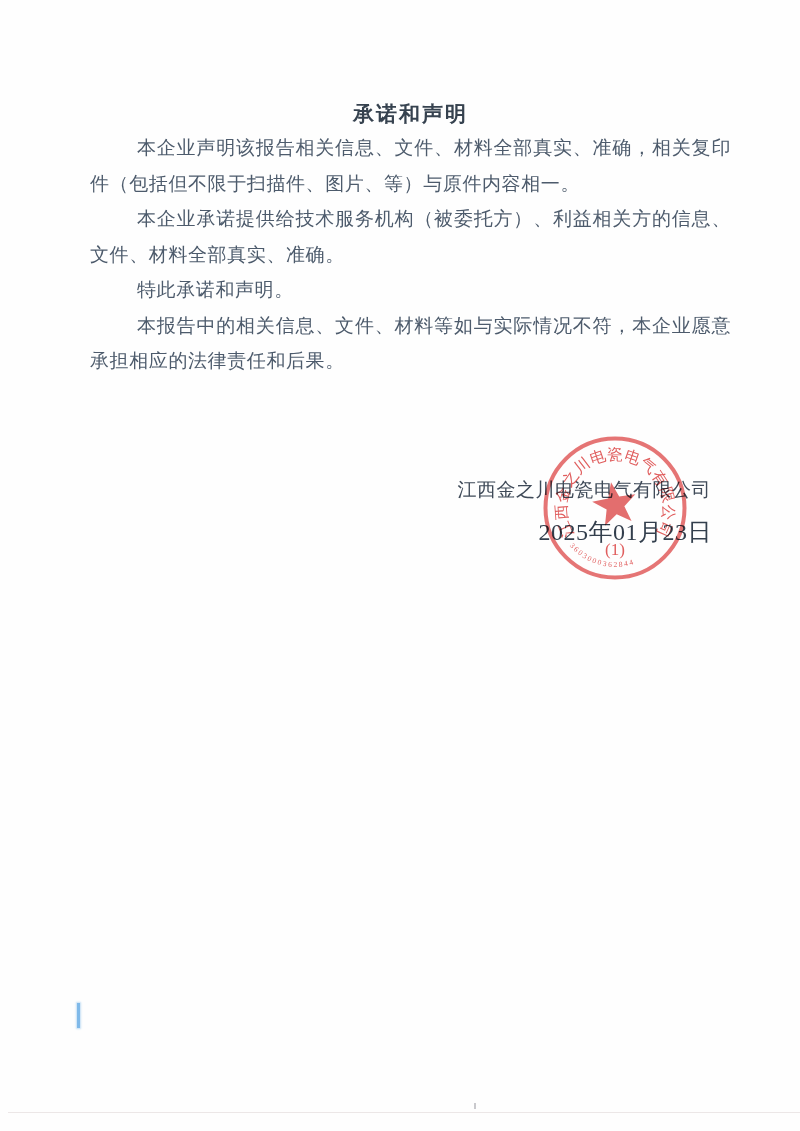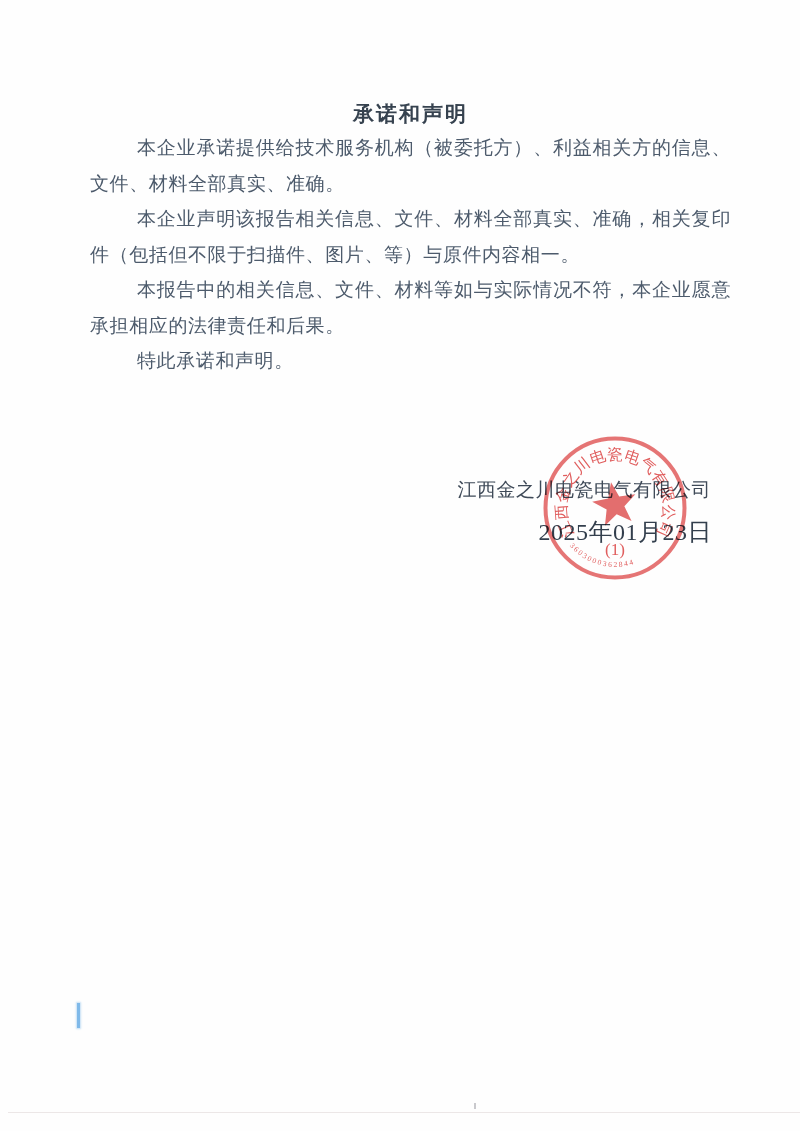--- a/index.html
+++ b/index.html
@@ -99,24 +99,24 @@
   }
 </style>
 </head>
 <body>
 
 <div class="page">
 
   <h1 class="doc-title">承诺和声明</h1>
 
   <div class="body-text">
+    <p>本企业声明该报告相关信息、文件、材料全部真实、准确，相关复印件（包括但不限于扫描件、图片、等）与原件内容相一。</p>
     <p>本企业承诺提供给技术服务机构（被委托方）、利益相关方的信息、文件、材料全部真实、准确。</p>
-    <p>本企业声明该报告相关信息、文件、材料全部真实、准确，相关复印件（包括但不限于扫描件、图片、等）与原件内容相一。</p>
+    <p>特此承诺和声明。</p>
     <p>本报告中的相关信息、文件、材料等如与实际情况不符，本企业愿意承担相应的法律责任和后果。</p>
-    <p>特此承诺和声明。</p>
   </div>
 
   <div class="signature-company">江西金之川电瓷电气有限公司</div>
   <div class="signature-date">2025年01月23日</div>
 
   <svg class="seal" viewBox="0 0 148 148" aria-hidden="true">
     <defs>
       <path id="ringTextPath" d="M 34.3 101.8 A 48.5 48.5 0 1 1 113.7 101.8" fill="none"></path>
       <path id="serialPath" d="M 22.9 103.5 A 59 59 0 0 0 125.1 103.5" fill="none"></path>
     </defs>

